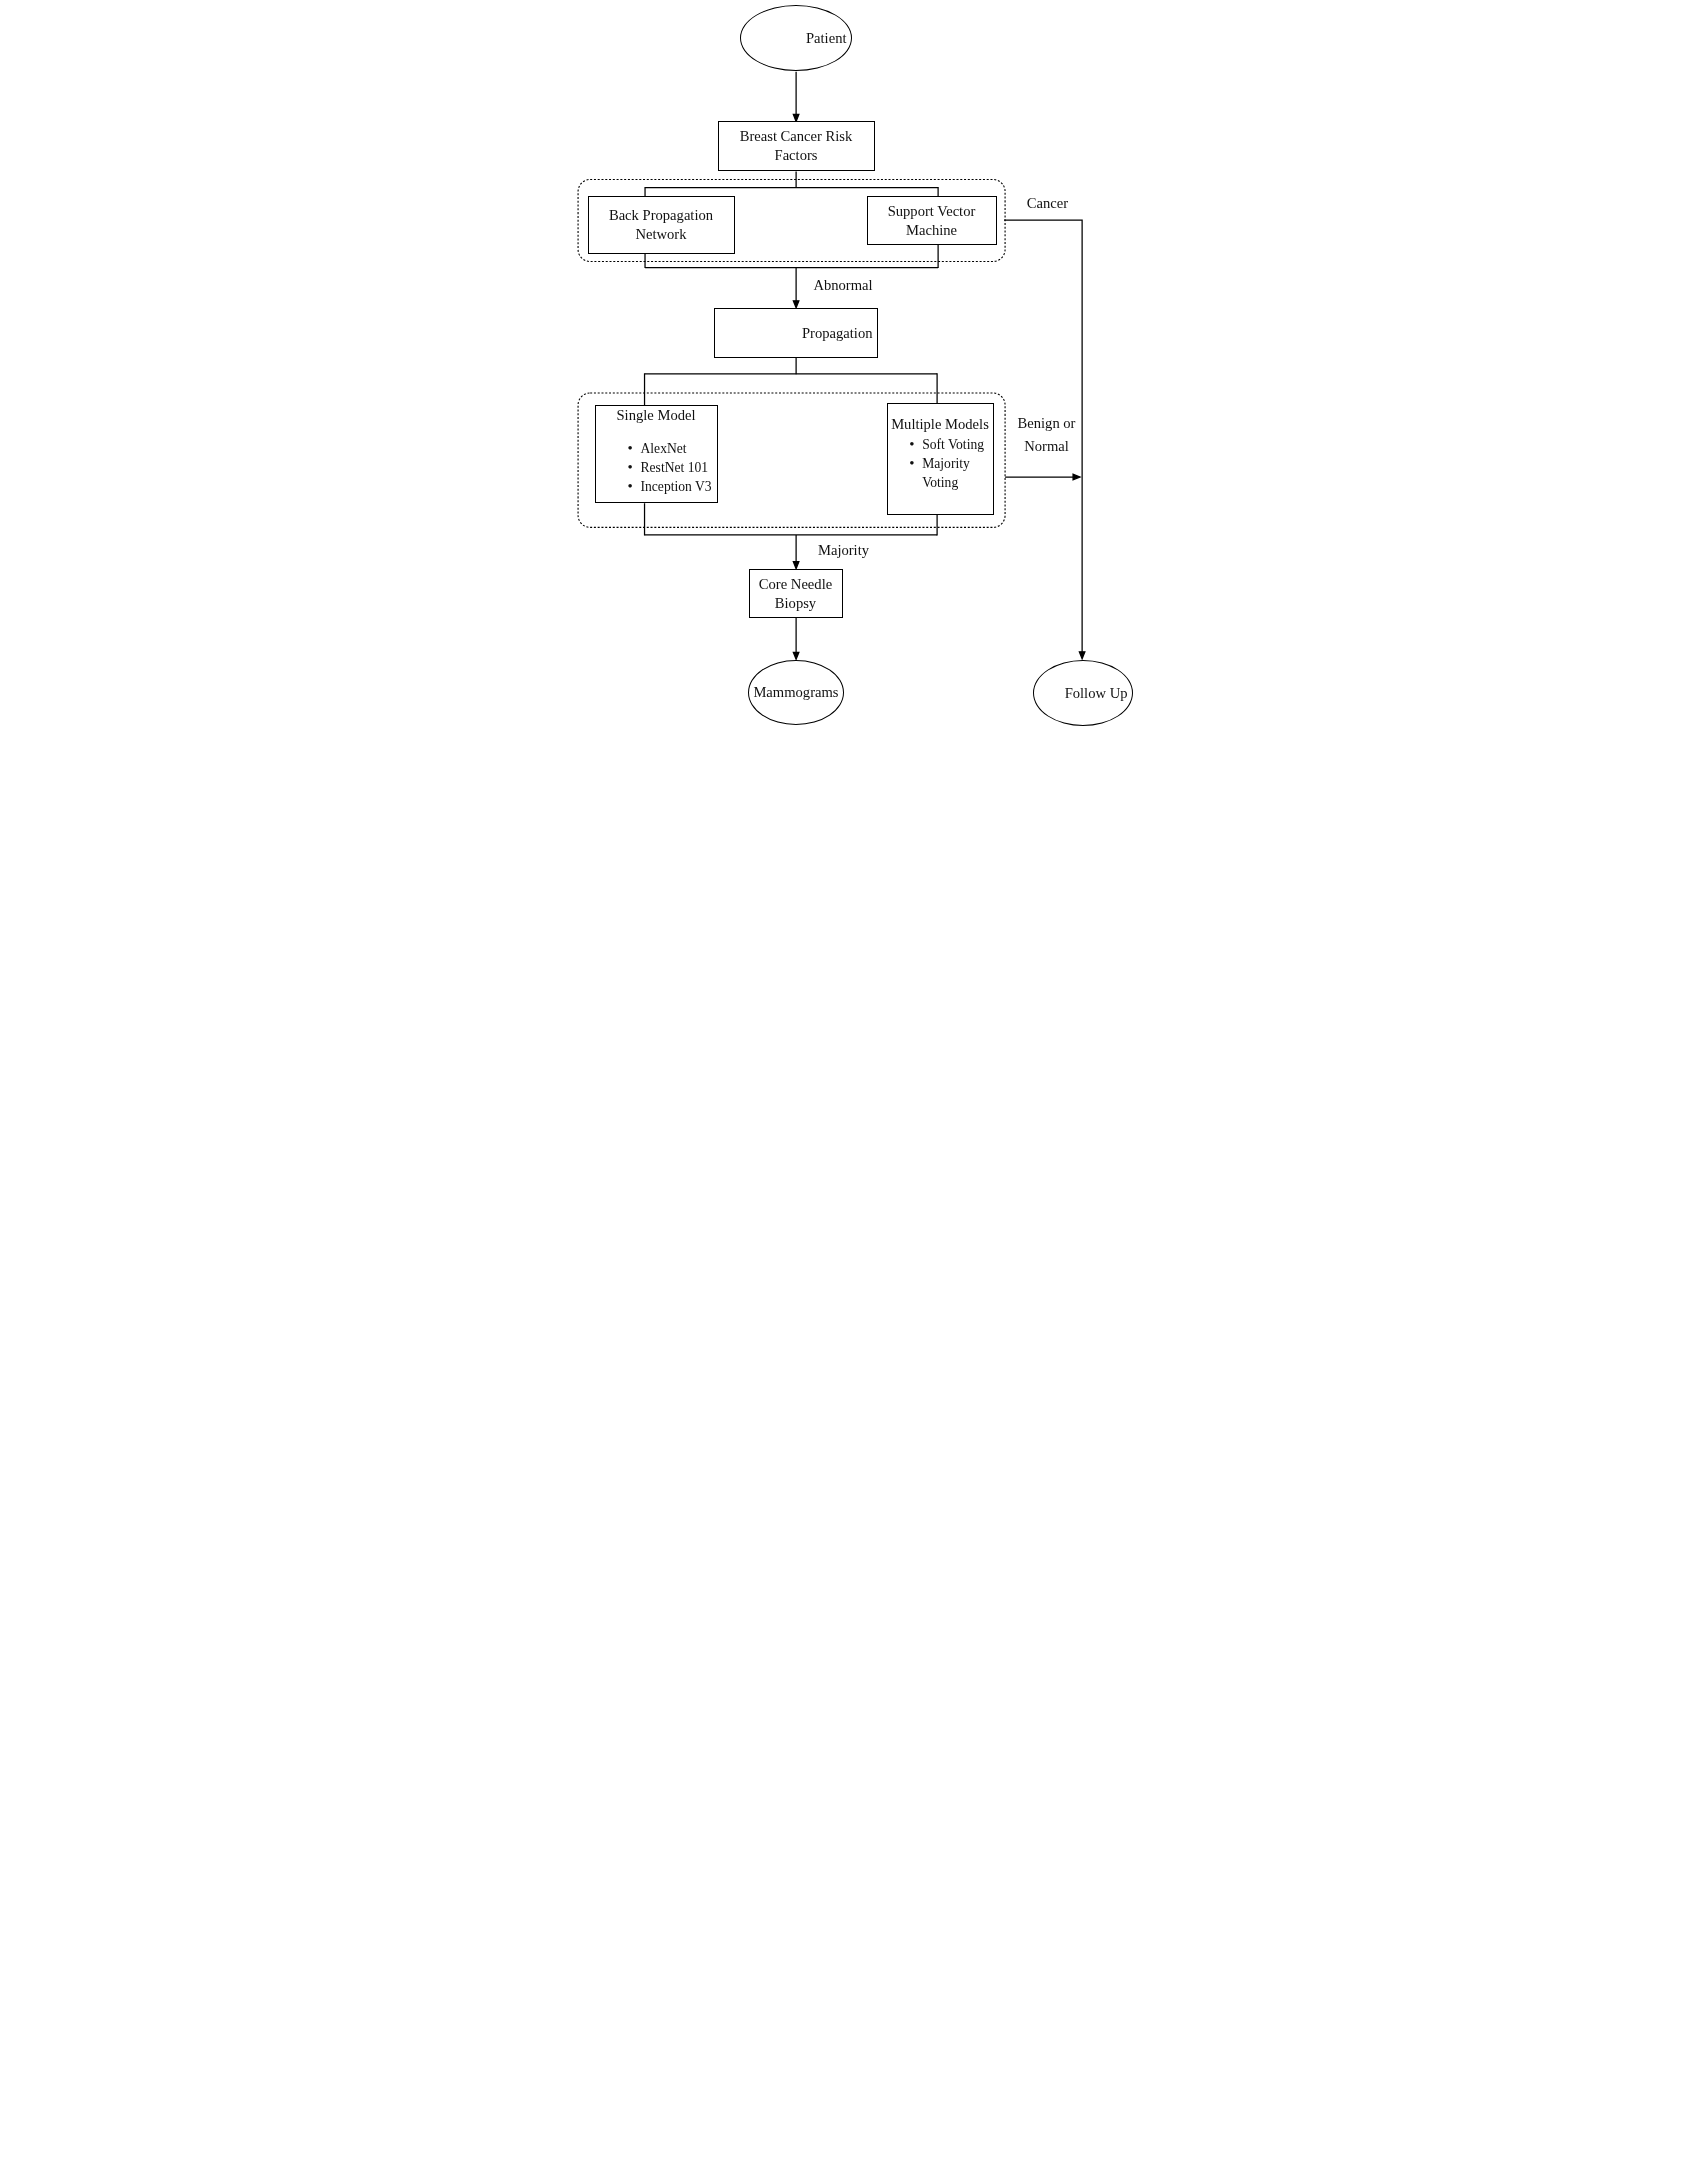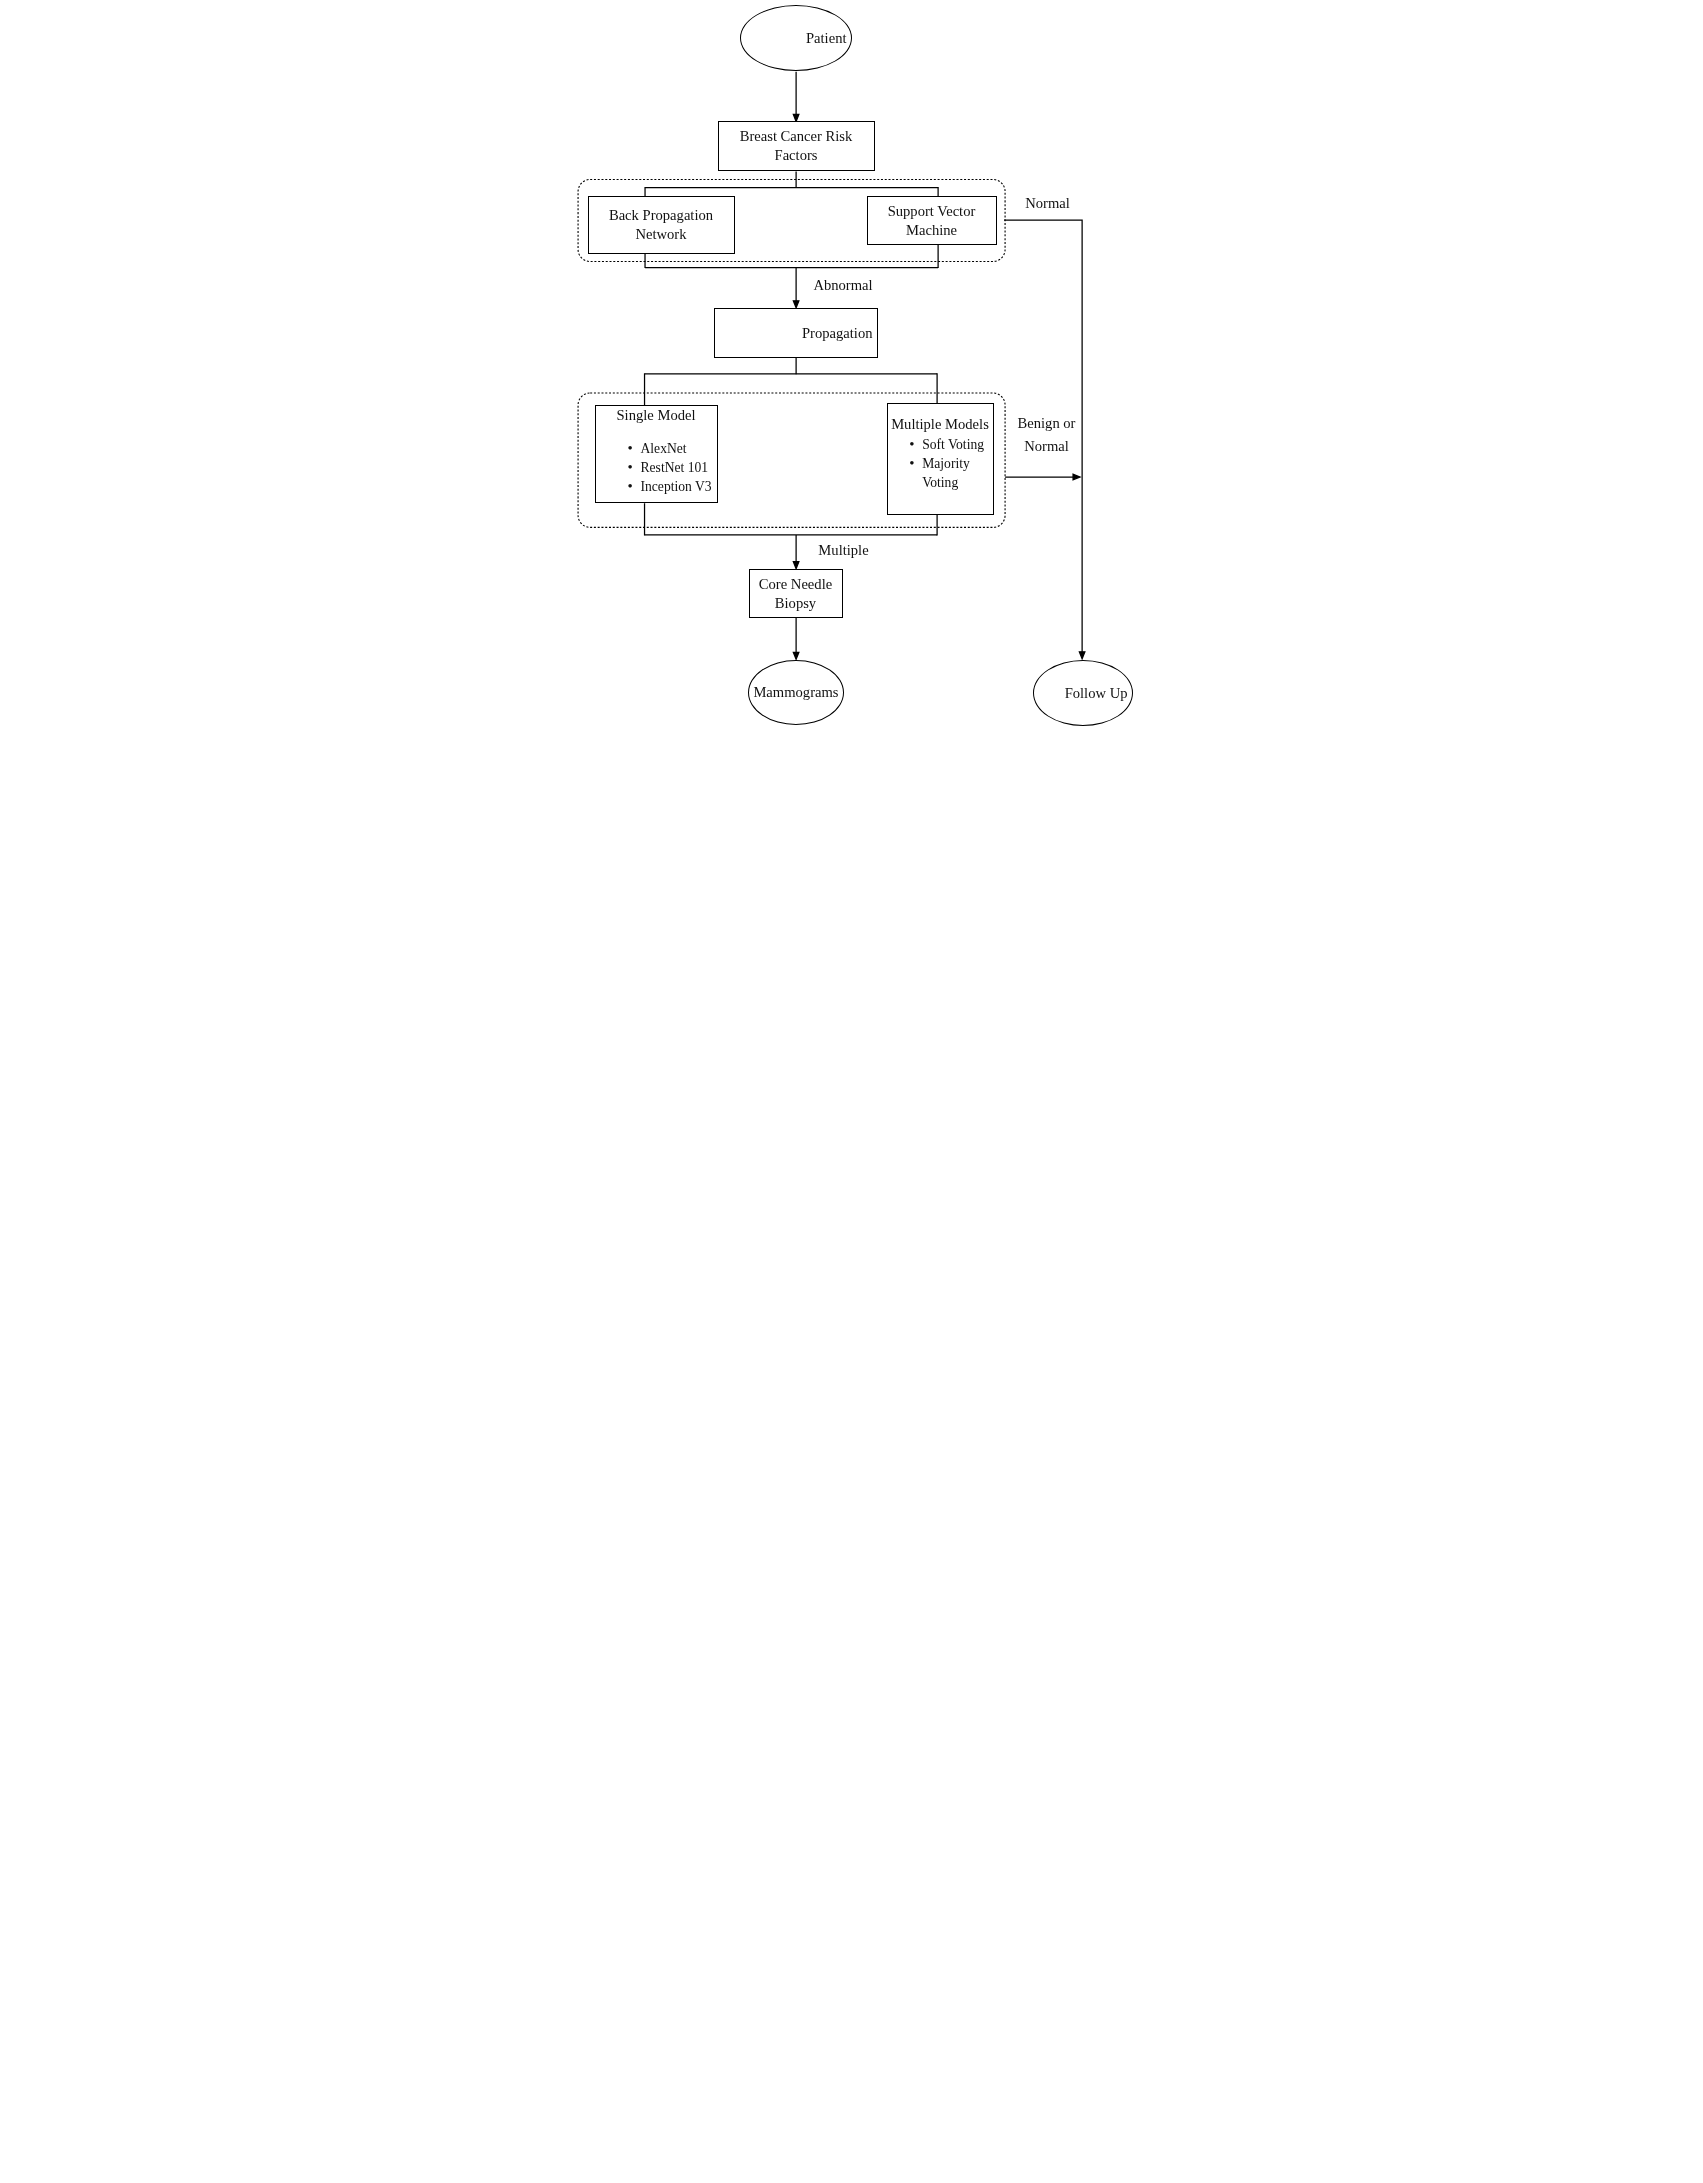--- a/index.html
+++ b/index.html
@@ -164,22 +164,22 @@
   </div>
 
   <div class="node ellipse" style="left:180px;top:660px;width:96px;height:65px;">
     <span class="lbl">Mammograms</span>
   </div>
 
   <div class="node ellipse" style="left:465px;top:660px;width:100px;height:66px;">
     <span class="lbl">Follow Up</span>
   </div>
 
-  <div class="edge-label" style="left:450px;top:192px;width:60px;">Normal</div>
+  <div class="edge-label" style="left:450px;top:192px;width:60px;">Cancer</div>
 
   <div class="edge-label" style="left:240px;top:274px;width:71px;">Abnormal</div>
 
   <div class="edge-label" style="left:441px;top:412px;width:76px;line-height:23px;">Benign or Normal</div>
 
-  <div class="edge-label" style="left:238px;top:539px;width:76px;">Multiple</div>
+  <div class="edge-label" style="left:238px;top:539px;width:76px;">Majority</div>
 
 </div>
 
 
 </body></html>

